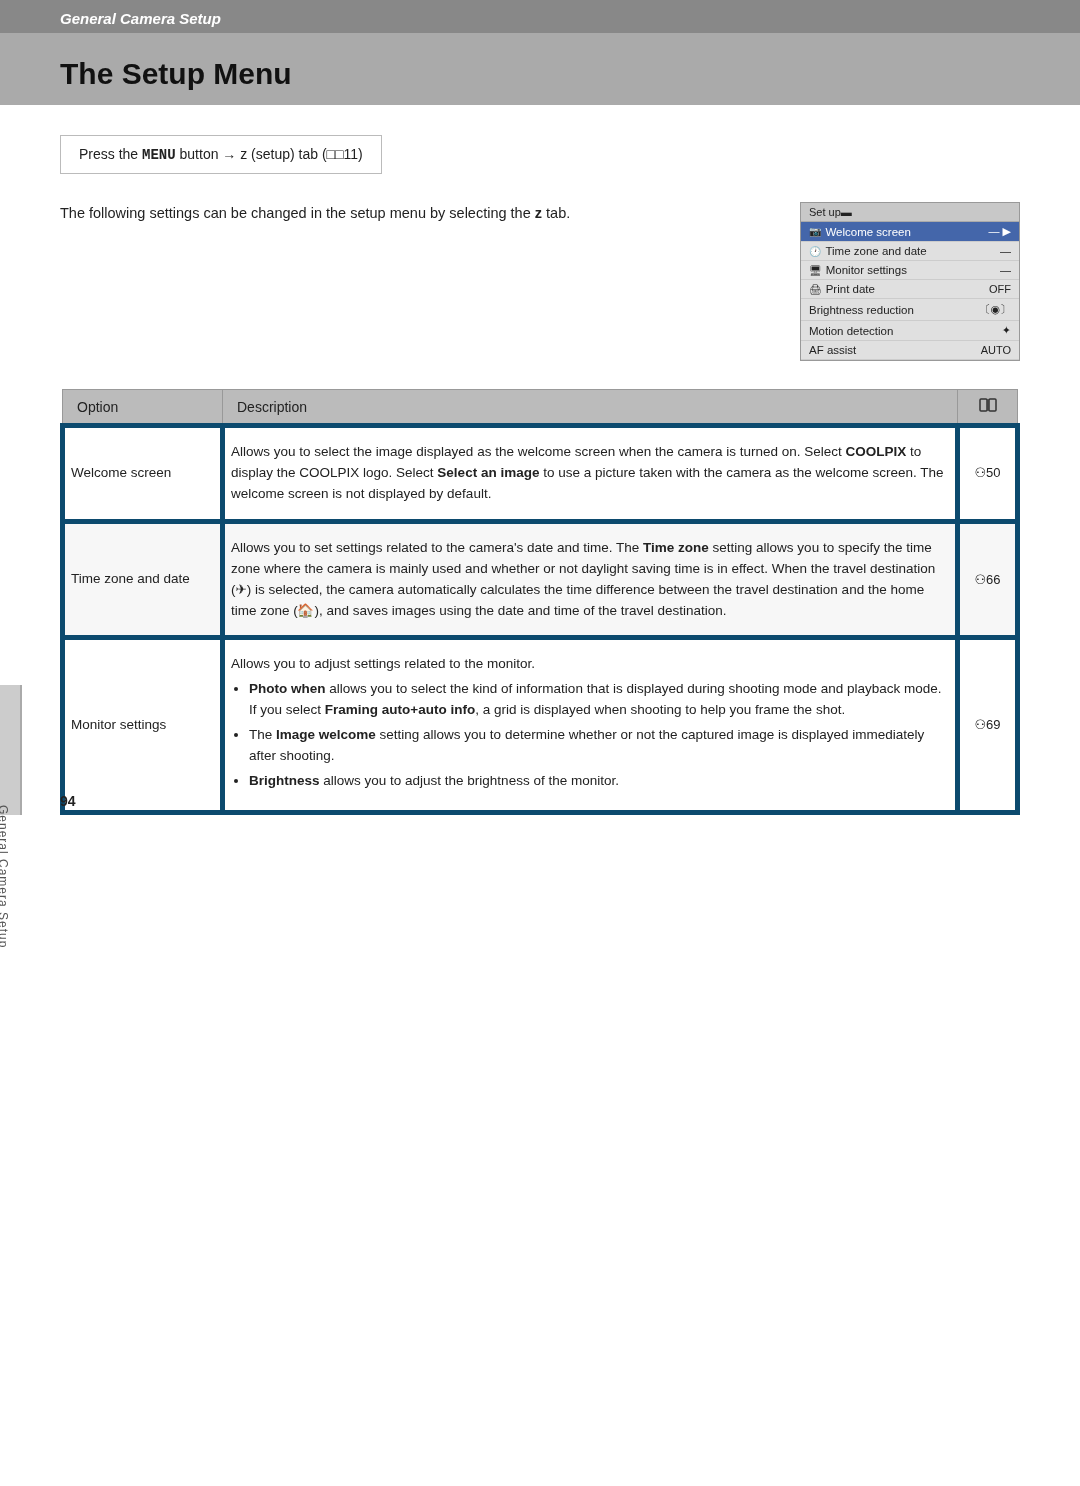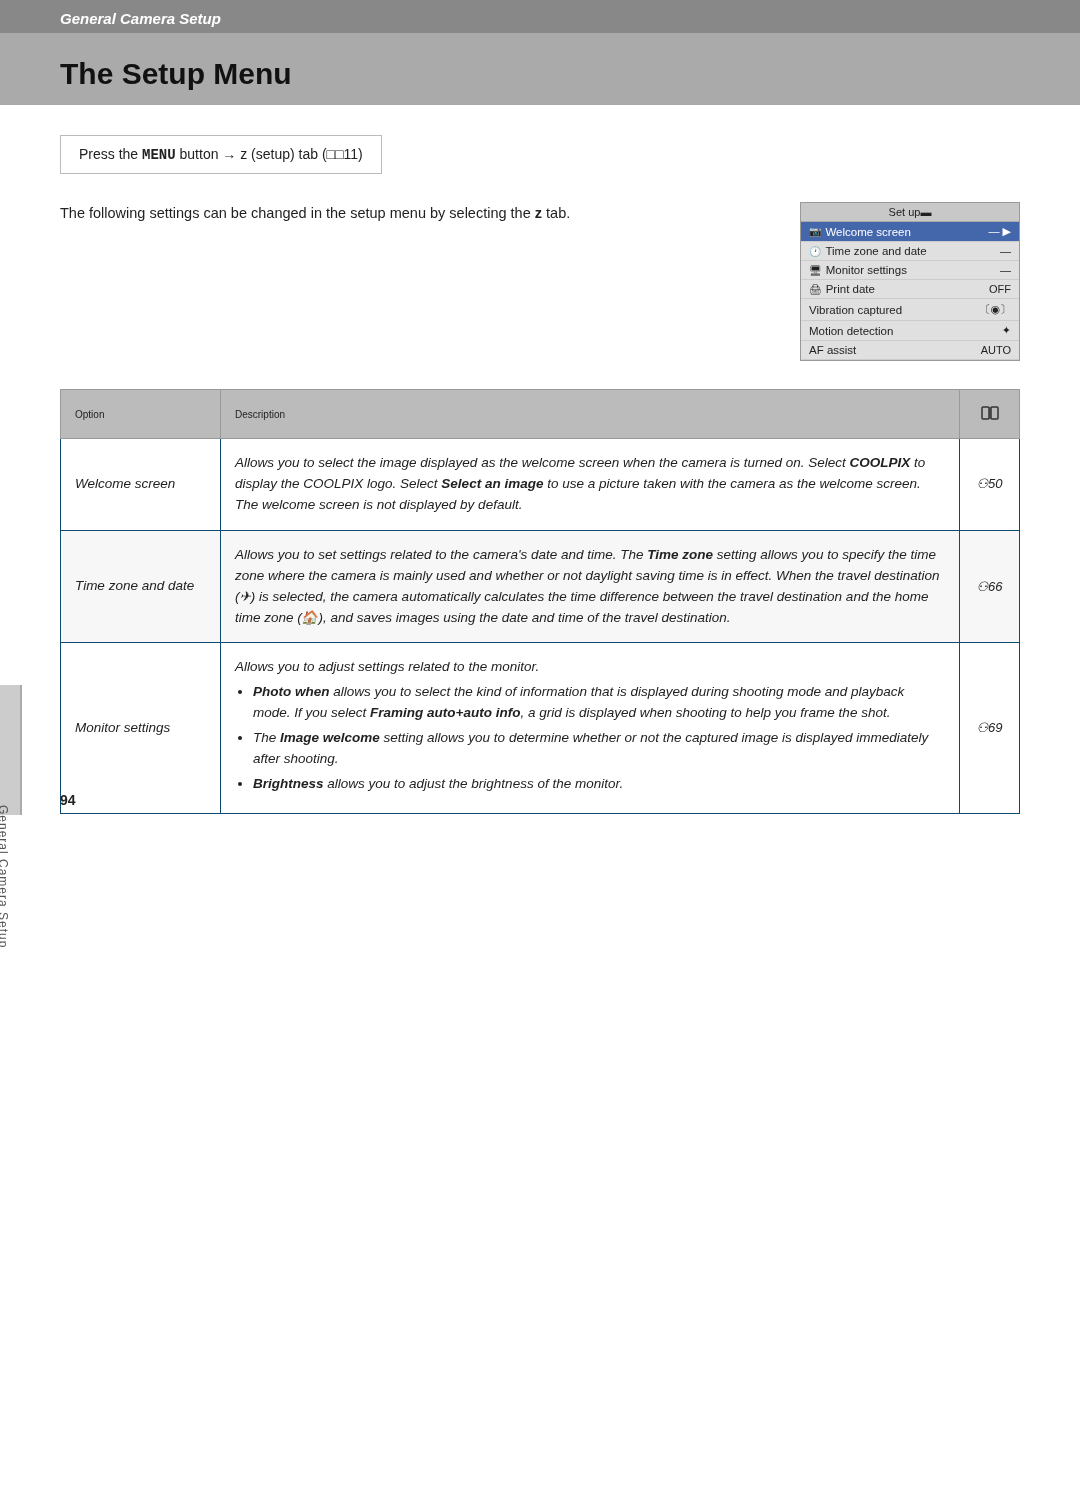--- a/index.html
+++ b/index.html
@@ -76,21 +76,21 @@
       flex-shrink: 0;
       border: 1px solid #999;
       font-size: 12px;
       background: #e0e0e0;
     }
     .camera-menu-mockup .menu-header {
       background: #c8c8c8;
       padding: 3px 8px;
       font-size: 11px;
       display: flex;
-      justify-content: center;
+      justify-content: flex-start;
       border-bottom: 1px solid #aaa;
     }
     .camera-menu-mockup .menu-row {
       display: flex;
       justify-content: space-between;
       align-items: center;
       padding: 3px 8px;
       font-size: 11.5px;
       border-bottom: 1px solid #ccc;
     }
@@ -113,36 +113,35 @@
 
     
     .options-table {
       width: 100%;
       border-collapse: collapse;
       margin-top: 0;
     }
     .options-table th {
       background: #bbb;
       border: 1px solid #999;
-      padding: 16px 14px;
+      padding: 8px 14px;
       text-align: left;
-      font-size: 10px;
+      font-size: 14px;
       font-weight: normal;
     }
     .options-table th.col-option { width: 160px; }
     .options-table th.col-description { }
     .options-table th.col-ref { width: 60px; text-align: center; }
 
     .options-table td {
-      border: 1px solid #0c4a6e;
-      padding: 14px 14px;
+      border: 5px solid #0c4a6e;
+      padding: 14px 6px;
       vertical-align: top;
       font-size: 13.5px;
       line-height: 1.55;
-      font-style: italic;
     }
     .options-table td.col-option {
       font-size: 13.5px;
       vertical-align: middle;
     }
     .options-table td.col-ref {
       text-align: center;
       vertical-align: middle;
       font-size: 13px;
     }
@@ -271,21 +270,21 @@
       <div class="menu-row">
         <span class="row-label">
           <span style="font-size:10px;">🖨</span>
           Print date
         </span>
         <span class="row-value">OFF</span>
       </div>
 
       <div class="menu-row">
         <span class="row-label">
-          Vibration captured
+          Brightness reduction
         </span>
         <span class="row-value">〔◉〕</span>
       </div>
 
       <div class="menu-row">
         <span class="row-label">
           Motion detection
         </span>
         <span class="row-value">✦</span>
       </div>

